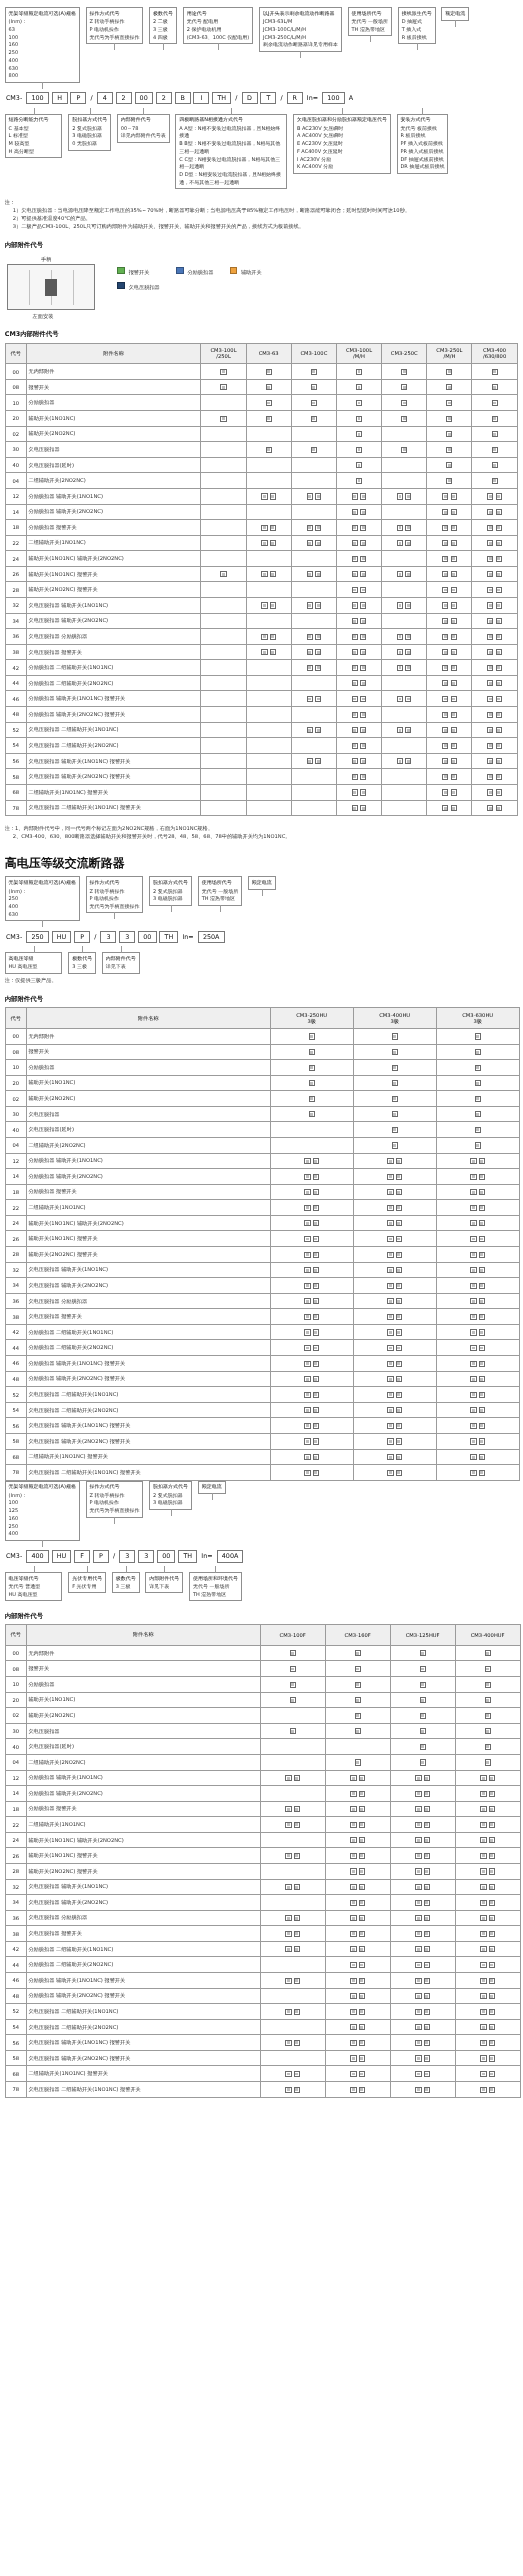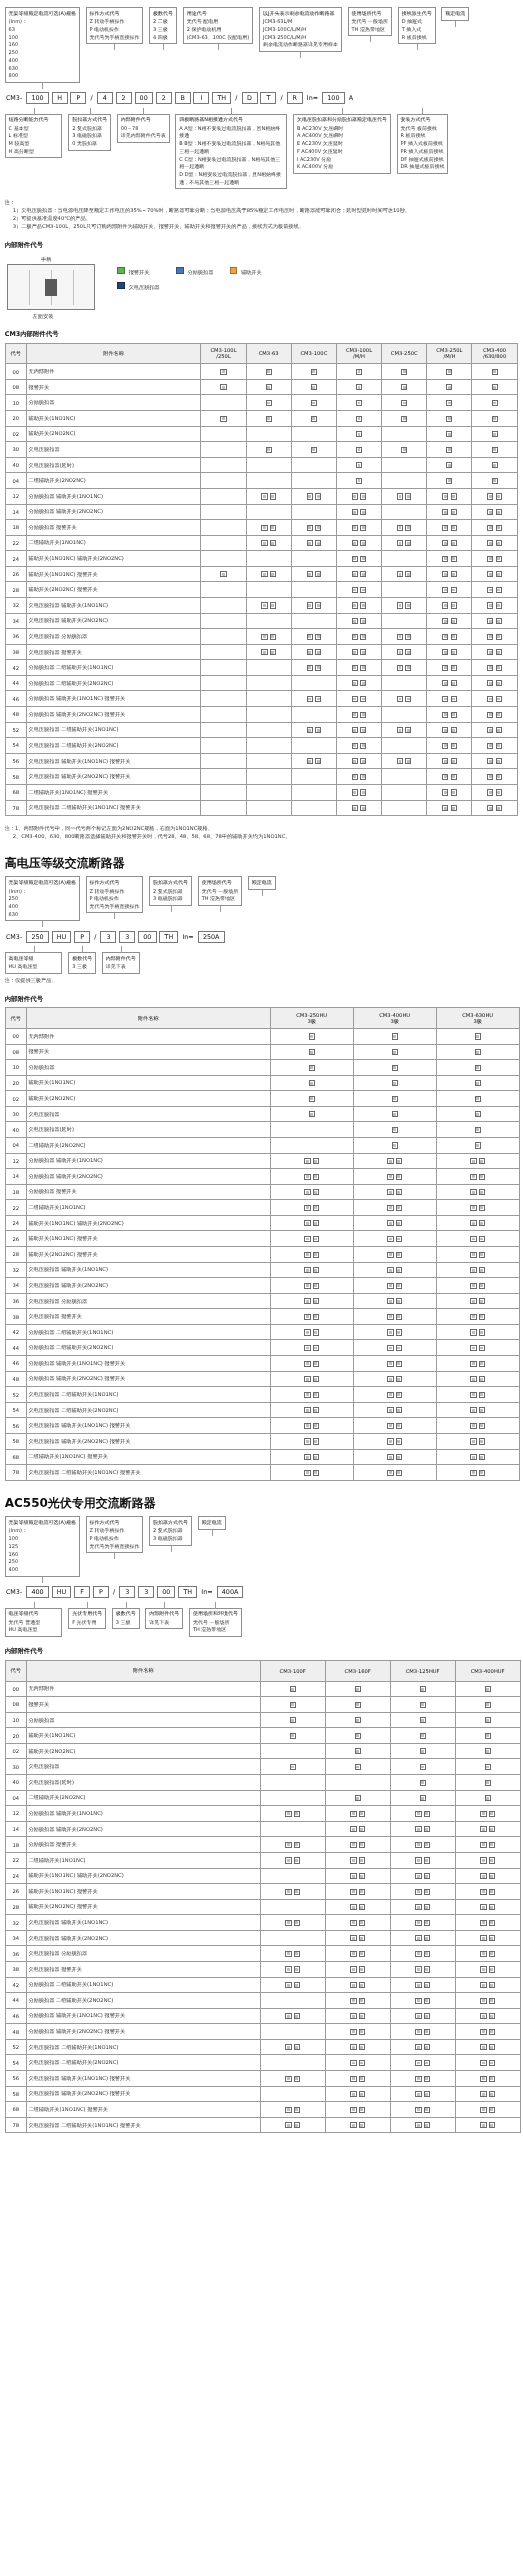--- a/index.html
+++ b/index.html
@@ -845,21 +845,20 @@
             <td class="code">78</td>
             <td class="name">欠电压脱扣器 二组辅助开关(1NO1NC) 报警开关</td>
             <td class="mark"><span class="mk"></span><span class="mk"></span></td>
             <td class="mark"><span class="mk"></span><span class="mk"></span></td>
             <td class="mark"><span class="mk"></span><span class="mk"></span></td>
           </tr>
         </tbody>
       </table>
     </div>
 
-  <div class="h-big">AC550光伏专用交流断路器</div>
   <div id="s3-ordering">
       <div class="orow orow-top">
         <div class="obox">
           <div class="obox-t">壳架等级额定电流可选(A)规格</div>
           <div class="obox-l">(Inm)：</div>
           <div class="obox-l">100</div>
           <div class="obox-l">125</div>
           <div class="obox-l">160</div>
           <div class="obox-l">250</div>
           <div class="obox-l">400</div>

